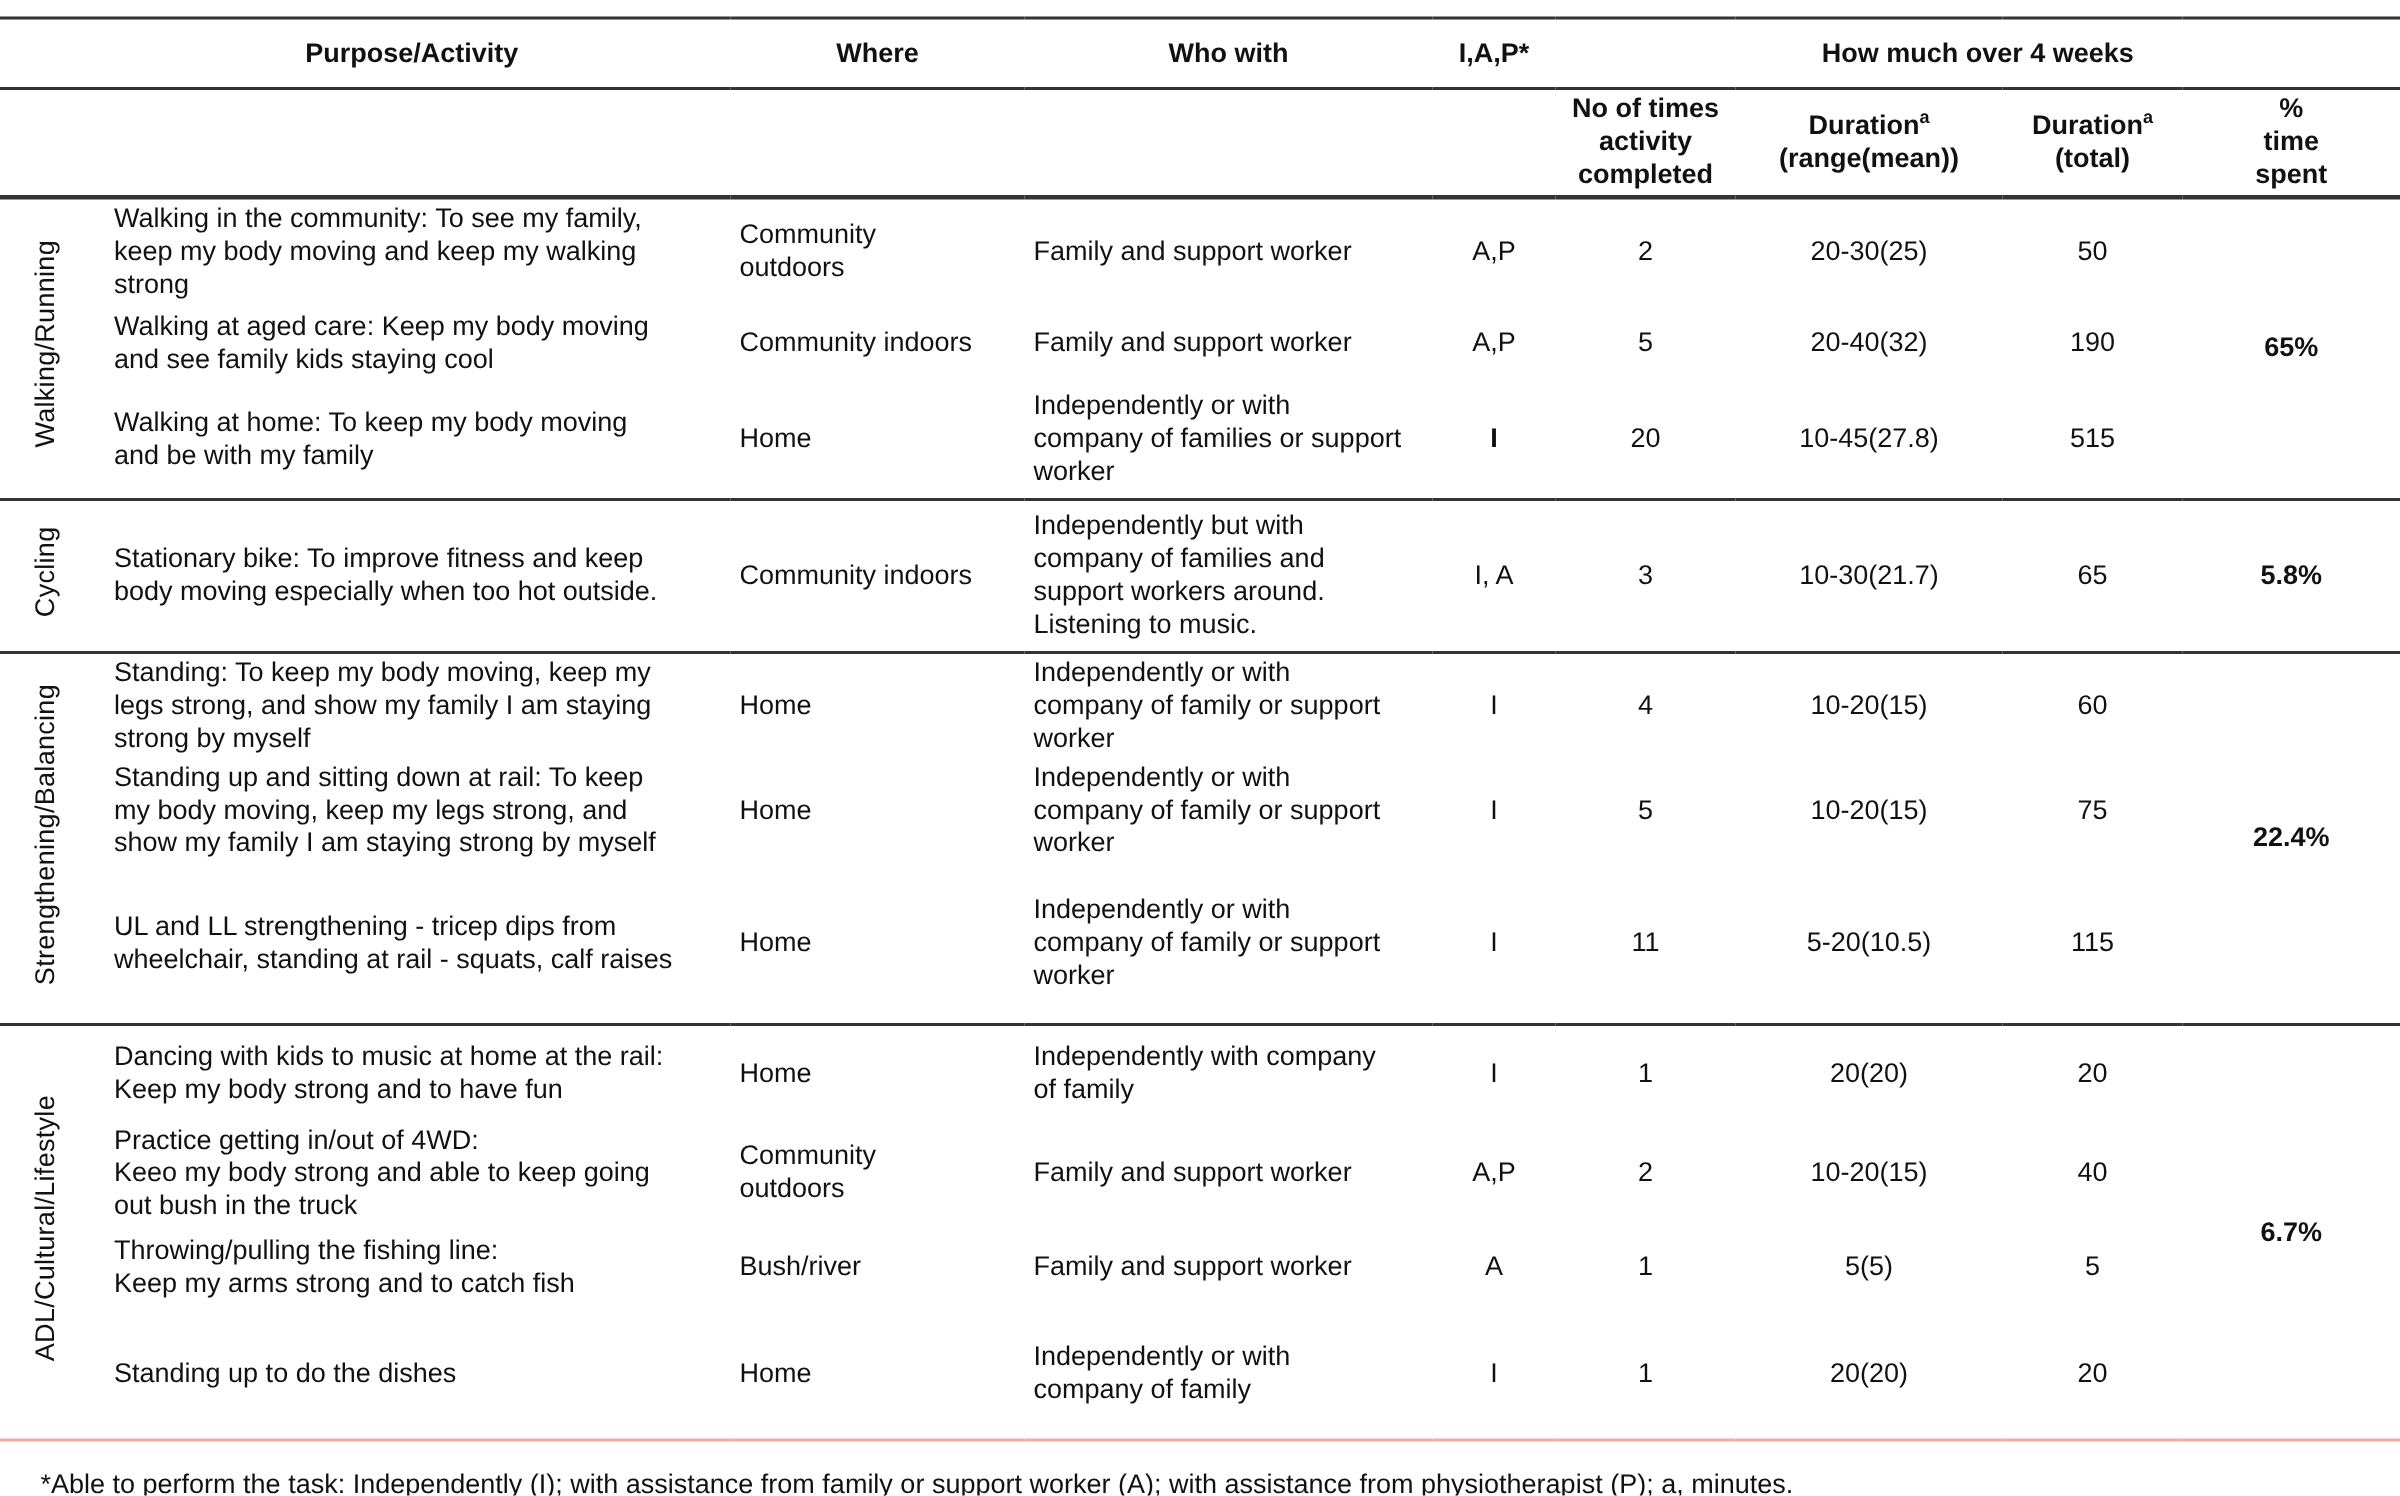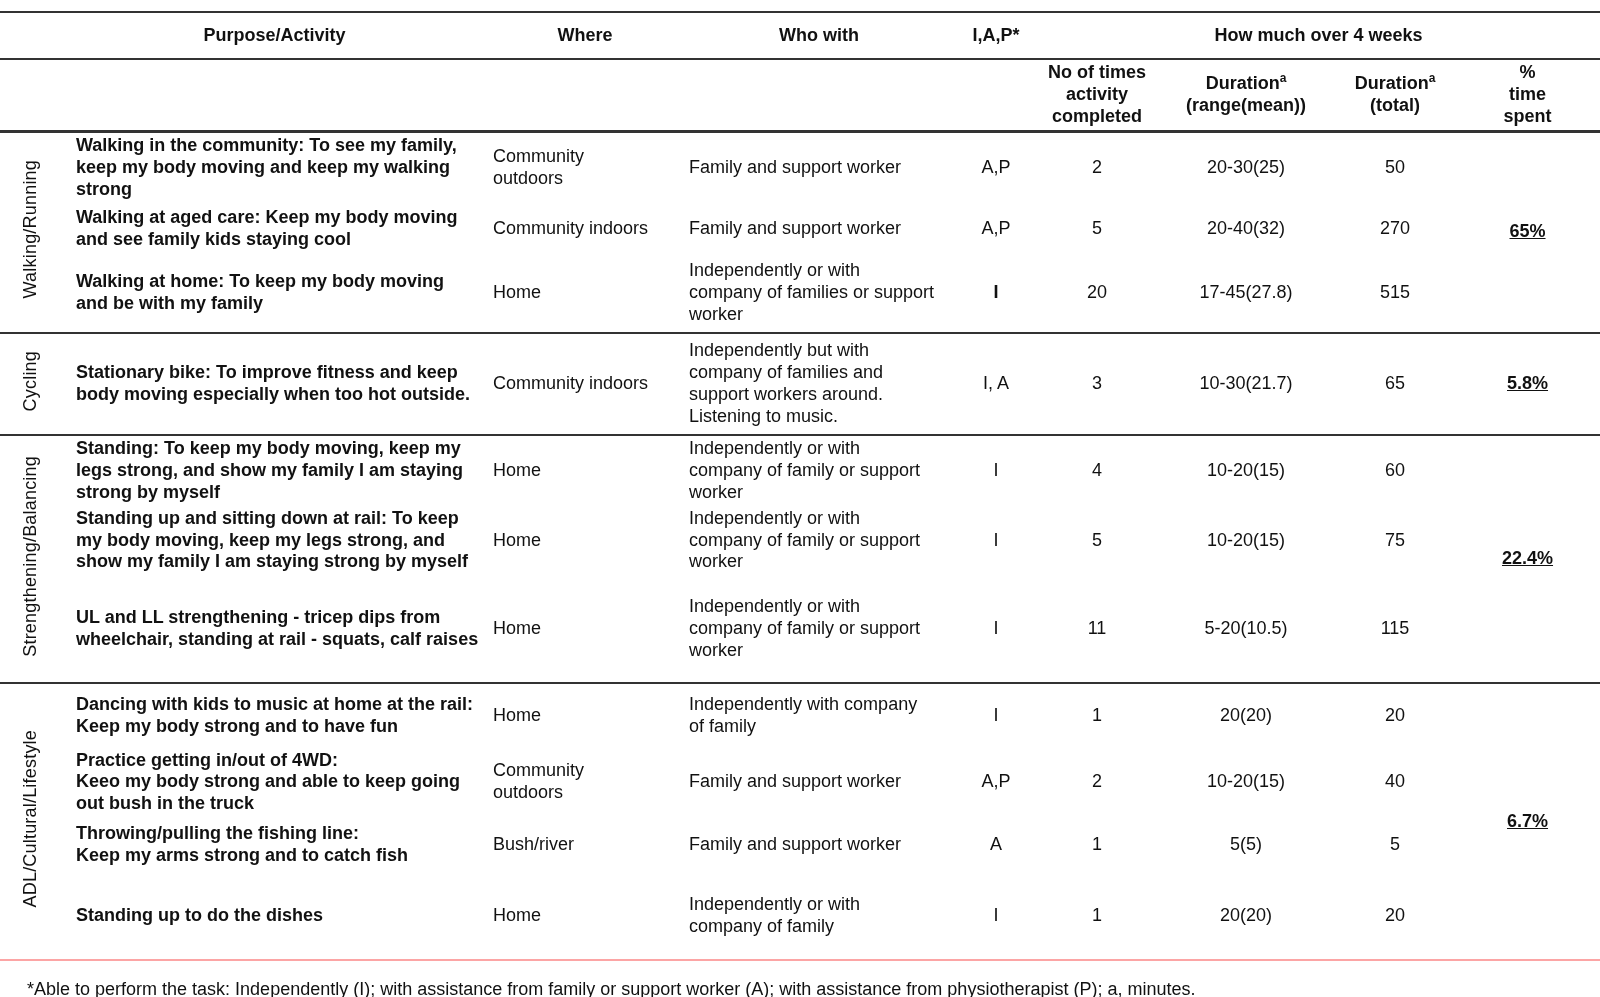--- a/index.html
+++ b/index.html
@@ -36,25 +36,25 @@
   }
   thead td{
     font-weight:bold;
     text-align:center;
     vertical-align:middle;
   }
   tr.h1 td{border-bottom:2px solid #333;}
   tr.h2 td{border-bottom:3px solid #333;}
   tr.gstart td{border-top:2px solid #333;}
 
-  td.purpose{padding-left:14px;white-space:pre-line;text-align:left;font-weight:bold;}
+  td.purpose{padding-left:14px;white-space:pre-line;text-align:left;}
   td.where{padding-left:6px;white-space:pre-line;text-align:left;}
   td.who{padding-left:6px;white-space:pre-line;text-align:left;}
   td.num{text-align:center;padding-left:0;padding-right:0;}
-  td.pct{text-align:center;font-weight:bold;text-decoration:underline;}
+  td.pct{text-align:center;font-weight:bold;}
   td.b{font-weight:bold;}
 
   td.labelcell{text-align:center;padding:0;}
   .vlabel{
     display:inline-block;
     writing-mode:vertical-rl;
     transform:rotate(180deg);
     font-size:18px;
     white-space:nowrap;
     letter-spacing:0.2px;
@@ -130,32 +130,32 @@
       <td class="pct" rowspan="3">65%</td>
     </tr>
     <tr style="height:52px;">
       <td class="purpose">Walking at aged care: Keep my body moving
 and see family kids staying cool</td>
       <td class="where">Community indoors</td>
       <td class="who">Family and support worker</td>
       <td class="num">A,P</td>
       <td class="num">5</td>
       <td class="num">20-40(32)</td>
-      <td class="num">270</td>
+      <td class="num">190</td>
     </tr>
     <tr style="height:78px;">
       <td class="purpose">Walking at home: To keep my body moving
 and be with my family</td>
       <td class="where">Home</td>
       <td class="who">Independently or with
 company of families or support
 worker</td>
       <td class="num b">I</td>
       <td class="num">20</td>
-      <td class="num">17-45(27.8)</td>
+      <td class="num">10-45(27.8)</td>
       <td class="num">515</td>
     </tr>
 
     <tr class="gstart" style="height:102px;">
       <td class="labelcell"><span class="vlabel">Cycling</span></td>
       <td class="purpose">Stationary bike: To improve fitness and keep
 body moving especially when too hot outside.</td>
       <td class="where">Community indoors</td>
       <td class="who">Independently but with
 company of families and

